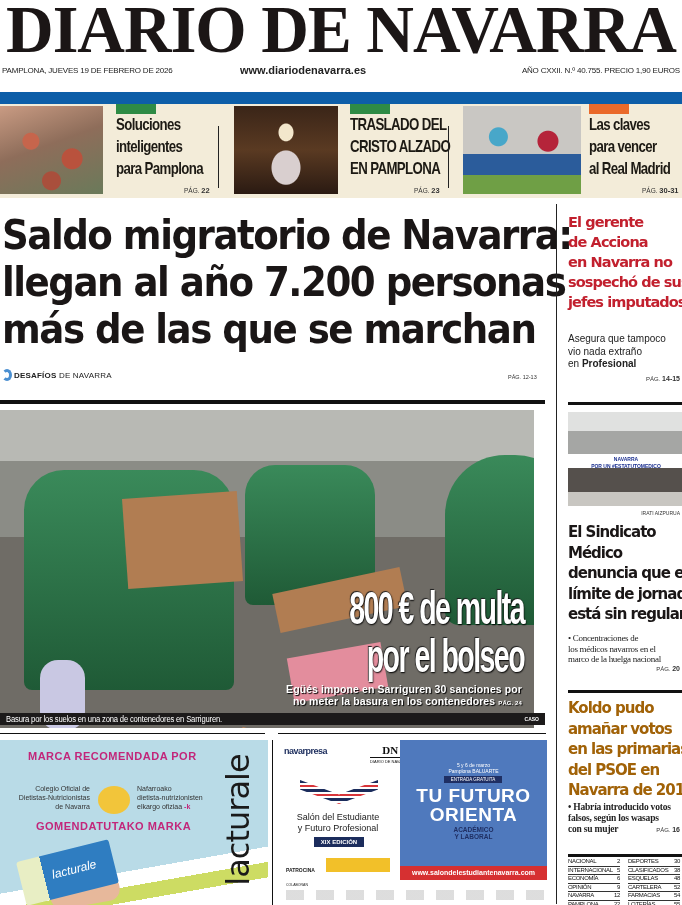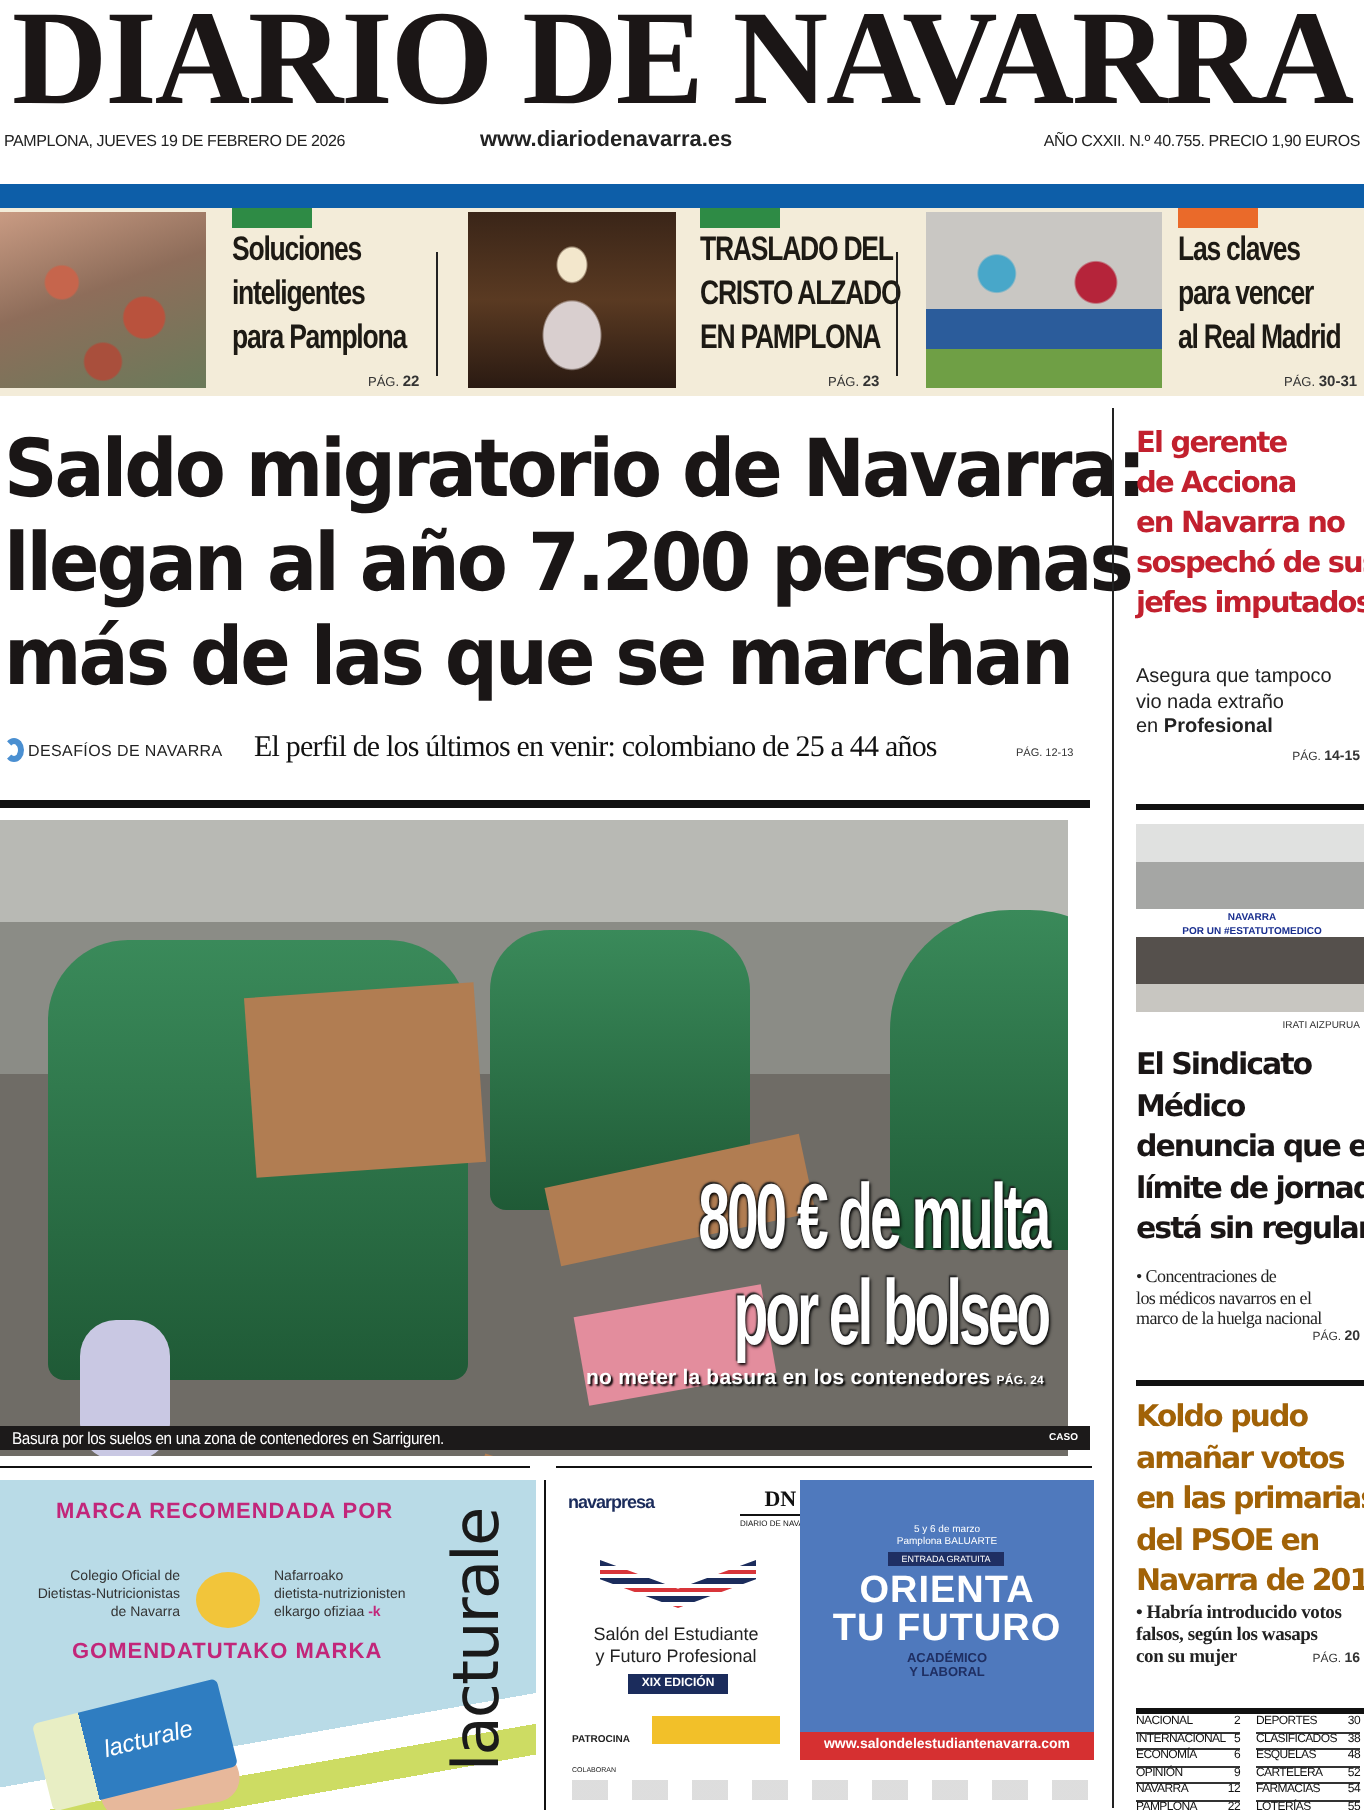--- a/index.html
+++ b/index.html
@@ -41,21 +41,21 @@
 
   
   .headline { position: absolute; left: 2px; top: 212px; width: 548px; font-family: "DejaVu Sans", sans-serif;
     font-weight: bold; font-size: 40px; line-height: 47px; color: #1a1616; letter-spacing: -1.6px; transform: scaleX(0.93); transform-origin: left top; white-space: nowrap; }
 
   
   .subline { position: absolute; left: 0; top: 364px; width: 550px; height: 20px; }
   .desafios-logo { position: absolute; left: 2px; top: 5px; width: 10px; height: 12px; border-radius: 50%;
     border: 3px solid #4a8fd1; border-left-color: transparent; }
   .desafios-text { position: absolute; left: 14px; top: 7px; font-size: 8px; color: #222; letter-spacing: 0.2px; }
-  .desafios-text b { font-weight: normal; text-align: center; }
+  .desafios-text b { font-weight: bold; text-align: center; }
   .subline-text { position: absolute; left: 127px; top: 2px; font-family: "Liberation Serif", serif; font-size: 15px; color: #111; letter-spacing: -0.4px; white-space: nowrap; }
   .subline-page { position: absolute; left: 508px; top: 10px; font-size: 5.5px; color: #333; }
 
   .hr-black { position: absolute; background: #111; }
 
   
   .photo { position: absolute; left: 0; top: 410px; width: 534px; height: 318px; overflow: hidden;
     background: linear-gradient(180deg, #b8b9b4 0 16%, #8b8c86 16% 40%, #6f6c66 40% 100%); }
   .bin { position: absolute; background: linear-gradient(180deg, #3a8a5a, #1f5a36); border-radius: 6px; }
   .bin1 { left: 24px; top: 60px; width: 210px; height: 220px; border-radius: 40px 40px 8px 8px; }
@@ -192,40 +192,40 @@
 
 <div class="headline">
   <div>Saldo migratorio de Navarra:</div>
   <div>llegan al año 7.200 personas</div>
   <div>más de las que se marchan</div>
 </div>
 
 <div class="subline">
   <span class="desafios-logo"></span>
   <span class="desafios-text"><b>DESAFÍOS</b><span> DE NAVARRA</span></span>
-  <span class="subline-text">El perfil de los últimos en venir: colombiano de 25 a 44 años</span>
   <span class="subline-page">PÁG. 12-13</span>
 </div>
 <div class="hr-black" style="left:0;top:400px;width:545px;height:4px;"></div>
 
 <div class="photo">
 
   <div class="bin bin1"></div>
   <div class="bin bin2"></div>
   <div class="bin bin3"></div>
   <div class="cardboard cb1"></div>
   <div class="cardboard cb2"></div>
   <div class="cardboard cb3"></div>
   <div class="pink"></div>
   <div class="bag"></div>
   <div class="photo-headline">
     <div>800 € de multa</div>
     <div>por el bolseo</div>
   </div>
   <div class="photo-sub">
+    <div>Egüés impone en Sarriguren 30 sanciones por</div>
     <div><span>no meter la basura en los contenedores</span> <span class="pg">PÁG. 24</span></div>
   </div>
 </div>
 <div class="caption-bar">
   <span class="caption-text">Basura por los suelos en una zona de contenedores en Sarriguren.</span>
   <span class="caption-credit">CASO</span>
 </div>
 <div class="hr-black" style="left:0;top:733px;width:265px;height:1px;"></div>
 <div class="hr-black" style="left:278px;top:733px;width:268px;height:1px;"></div>
 
@@ -267,22 +267,22 @@
   <div class="ad-s-gov"></div>
   <div class="ad-s-colaboran">COLABORAN</div>
   <div class="ad-s-sponsors"></div>
   <div class="ad-s-panel">
     <div class="ad-s-date">
       <div>5 y 6 de marzo</div>
       <div>Pamplona BALUARTE</div>
     </div>
     <div class="ad-s-entrada">ENTRADA GRATUITA</div>
     <div class="ad-s-orienta">
+      <div>TU FUTURO</div>
       <div>ORIENTA</div>
-      <div>TU FUTURO</div>
     </div>
     <div class="ad-s-acad">
       <div>ACADÉMICO</div>
       <div>Y LABORAL</div>
     </div>
     <div class="ad-s-url">www.salondelestudiantenavarra.com</div>
   </div>
 </div>
 
 <div class="col-vline"></div>

